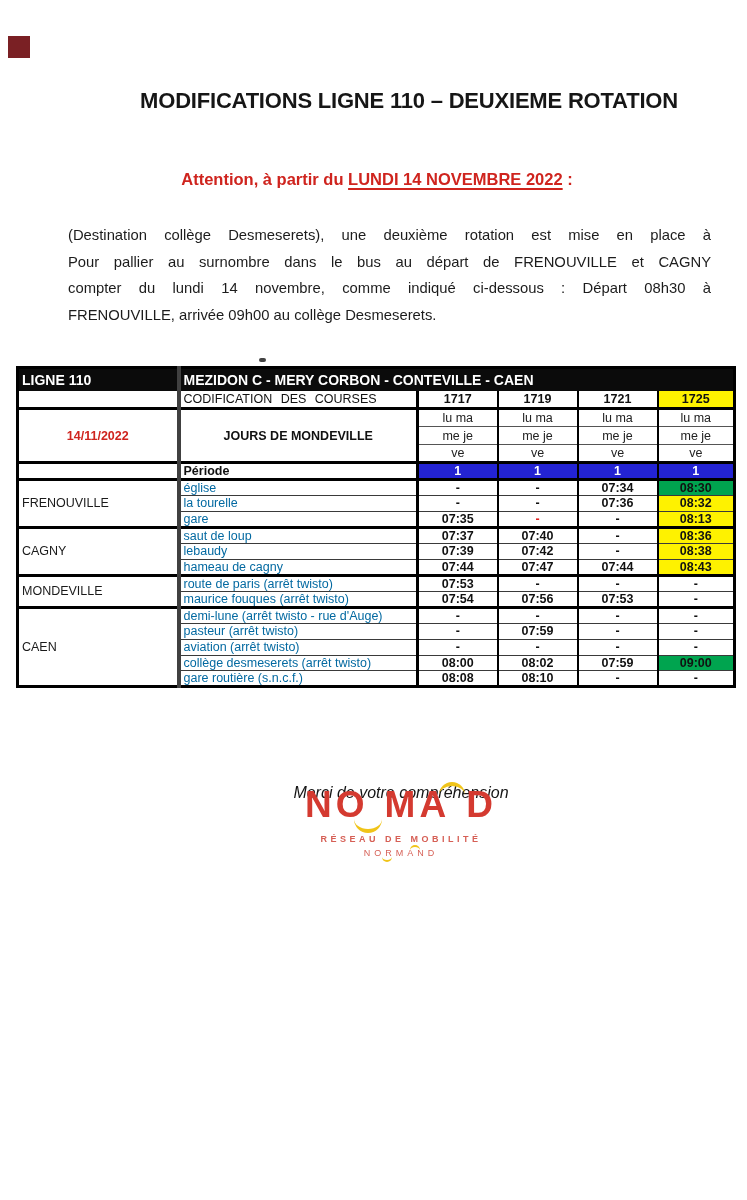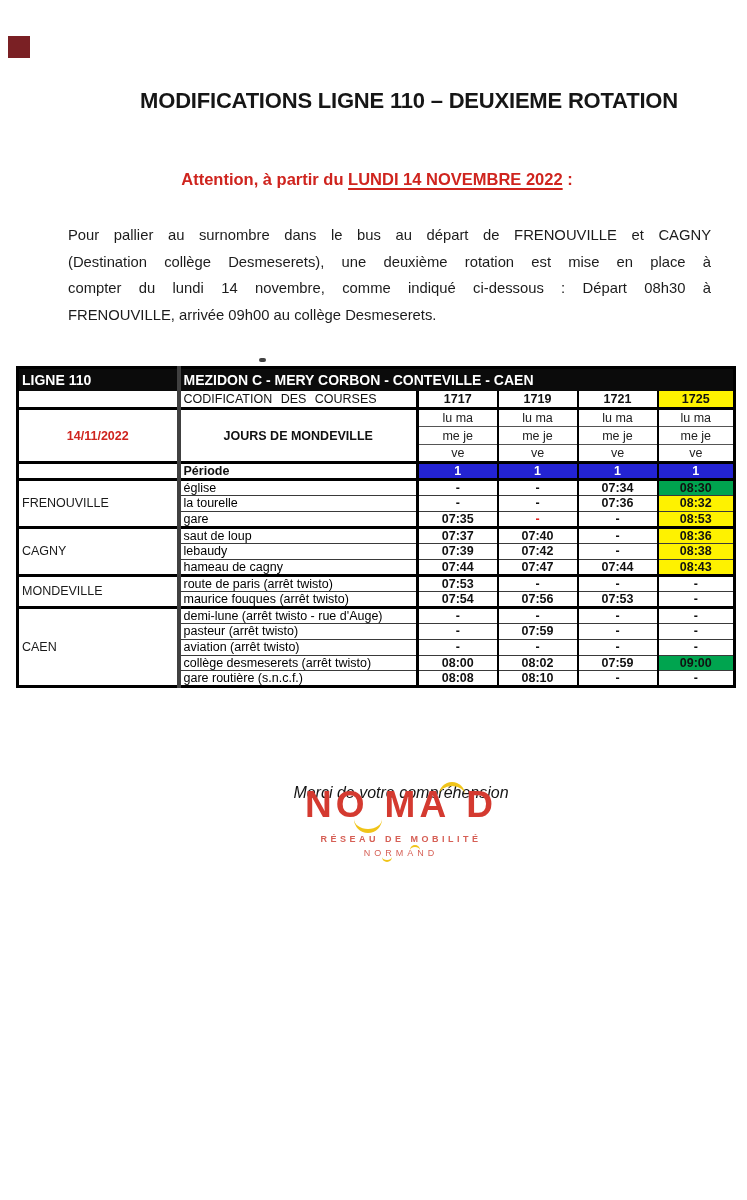--- a/index.html
+++ b/index.html
@@ -45,21 +45,21 @@
   td.course-no{font-weight:700;text-align:center;border-bottom:3px solid #000;}
   td.date-cell{color:var(--accent_red);font-weight:700;font-size:13px;text-align:center;}
   td.jours-label{font-weight:700;font-size:13.5px;text-align:center;}
   td.jour-val{text-align:center;font-size:11.5px;color:#222;}
   tr.jours.sub td.jour-val{border-top:1px solid #555;}
   tr.periode td{border-top:3px solid #000;border-bottom:3px solid #000;}
   td.periode-label{font-weight:700;font-size:13.5px;padding-left:4px;border-radius:8px;}
   td.periode-val{background:var(--periode_blue);color:#fff;font-weight:700;text-align:center;font-size:12px;}
 
   td.city-cell{vertical-align:top;padding-top:1px;padding-left:5px;font-size:12.5px;color:#1a1a1a;}
-  td.stop-cell{padding-left:4px;font-size:12.5px;color:#000000;}
+  td.stop-cell{padding-left:4px;font-size:12.5px;color:#0369a1;}
   td.time-cell{font-weight:700;text-align:center;font-size:12.5px;}
   td.bg-yellow{background:var(--table_yellow);}
   td.bg-green{background:var(--table_green);}
   td.red-dash{color:#e02020;}
 
   
   .vr1{border-right:4px solid #404040;}   
   .vr2{border-right:3px solid #000;}   
   .vr3{border-right:2px solid #000;}   
   tr.stop-row td{border-top:1px solid #3a3a3a;}
@@ -97,22 +97,22 @@
   <div class="artifact-square"></div>
   <div class="artifact-mark"></div>
 
   <div class="doc-title">MODIFICATIONS LIGNE 110 – DEUXIEME ROTATION</div>
 
   <div class="attention">
     <span>Attention, à partir du </span><span class="u">LUNDI 14 NOVEMBRE 2022</span><span> :</span>
   </div>
 
   <div class="notice">
+    <div class="jline">(Destination collège Desmeserets), une deuxième rotation est mise en place à</div>
     <div class="jline">Pour pallier au surnombre dans le bus au départ de FRENOUVILLE et CAGNY</div>
-    <div class="jline">(Destination collège Desmeserets), une deuxième rotation est mise en place à</div>
     <div class="jline">compter du lundi 14 novembre, comme indiqué ci-dessous : Départ 08h30 à</div>
     <div class="jline last">FRENOUVILLE, arrivée 09h00 au collège Desmeserets.</div>
   </div>
 
   <div class="tt-wrap">
     <table class="tt">
       <colgroup>
         <col style="width:161px">
           <col style="width:239px">
         <col style="width:80px">
@@ -174,21 +174,21 @@
             <td class="time-cell vr3">-</td>
             <td class="time-cell vr3">-</td>
             <td class="time-cell vr3">07:36</td>
             <td class="time-cell bg-yellow">08:32</td>
           </tr>
           <tr class="stop-row">
             <td class="stop-cell vr2">gare</td>
             <td class="time-cell vr3">07:35</td>
             <td class="time-cell vr3 red-dash">-</td>
             <td class="time-cell vr3">-</td>
-            <td class="time-cell bg-yellow">08:53</td>
+            <td class="time-cell bg-yellow">08:13</td>
           </tr>
           <tr class="stop-row group-start">
             <td class="city-cell vr1" rowspan="3">CAGNY</td>
             <td class="stop-cell vr2">saut de loup</td>
             <td class="time-cell vr3">07:37</td>
             <td class="time-cell vr3">07:40</td>
             <td class="time-cell vr3">-</td>
             <td class="time-cell bg-yellow">08:36</td>
           </tr>
           <tr class="stop-row">

